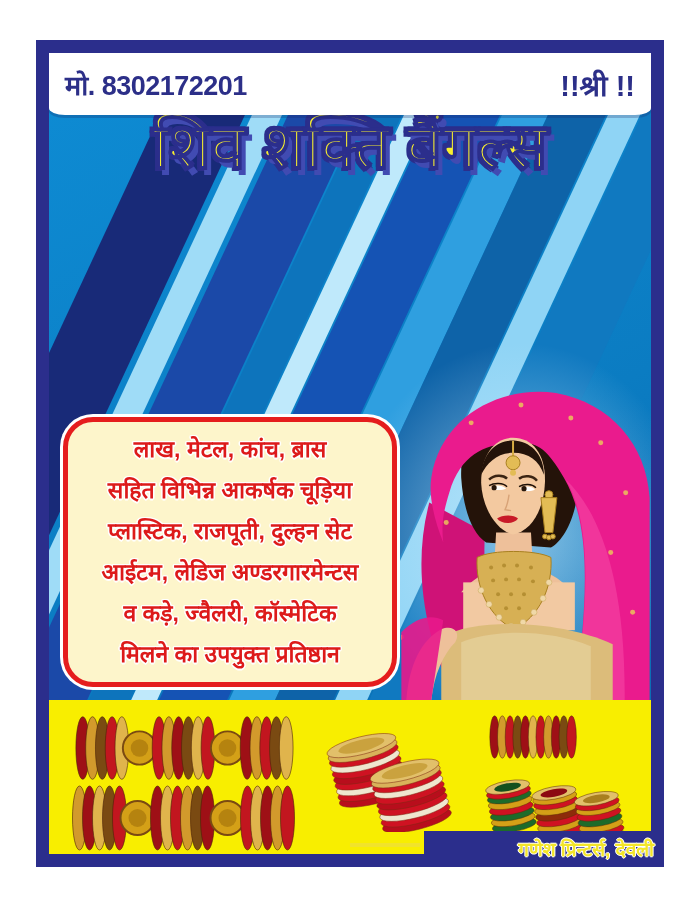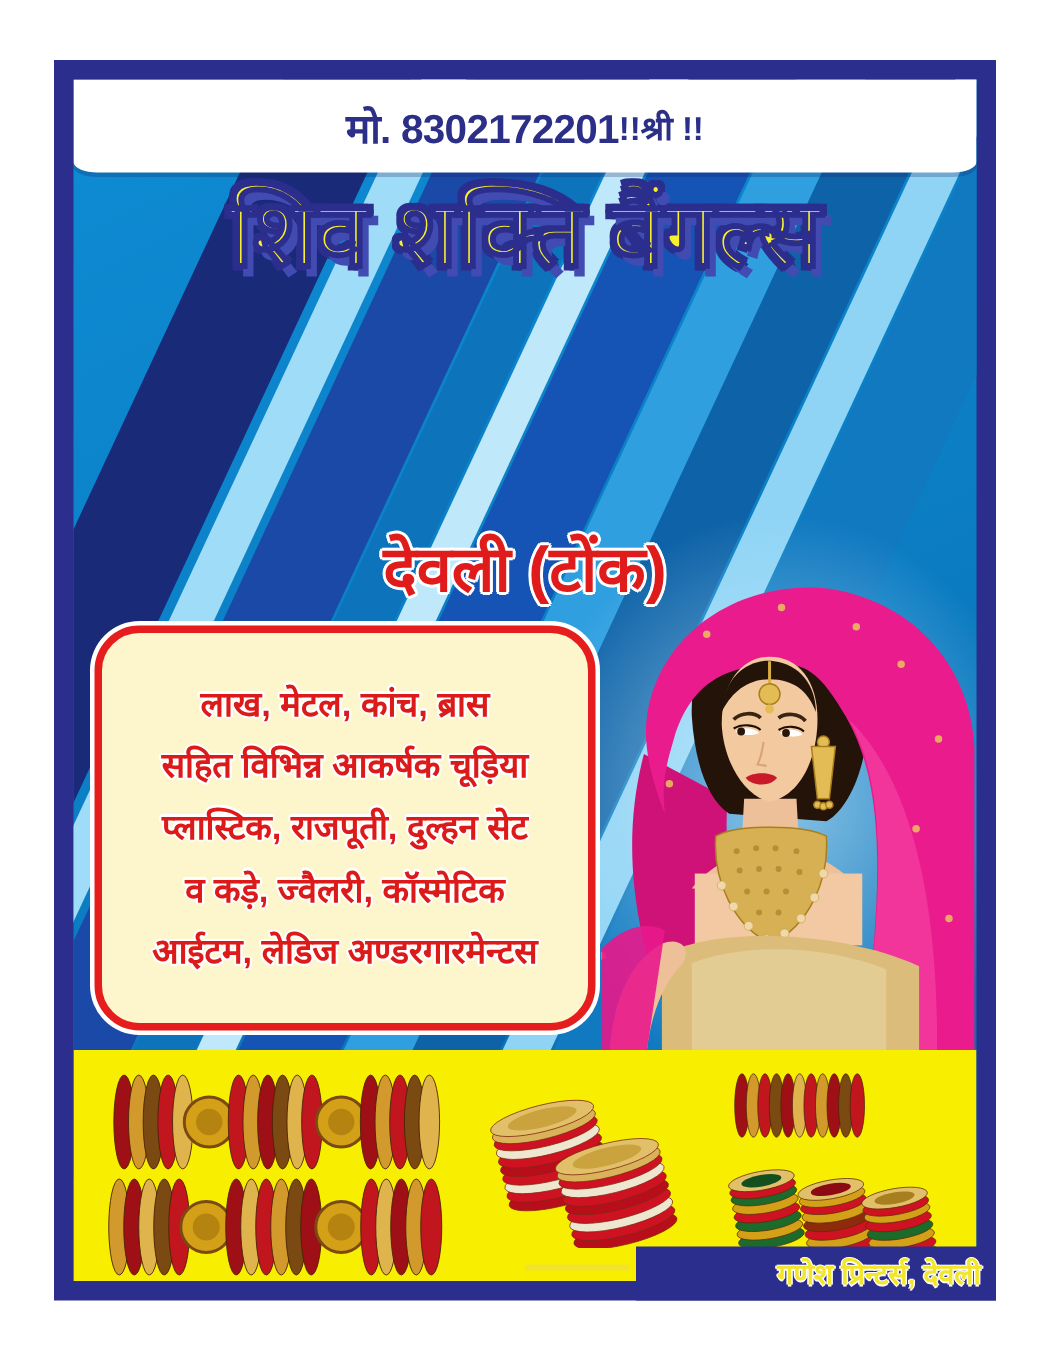--- a/index.html
+++ b/index.html
@@ -21,33 +21,33 @@
   .s6{left:202px;width:68px;background:#1553b4;}
   .s7{left:272px;width:46px;background:#2f9fe0;}
   .s8{left:318px;width:58px;background:#0e63a8;}
   .s9{left:378px;width:32px;background:#8fd4f5;}
   .s10{left:412px;width:72px;background:#1079c0;}
   .glow{position:absolute;right:-40px;top:290px;width:340px;height:380px;z-index:1;
         background:radial-gradient(closest-side,rgba(205,236,252,.65),rgba(205,236,252,0));}
 
   
   .header-strip{position:absolute;left:0;top:0;width:100%;height:62px;background:#ffffff;
-        z-index:5;display:flex;align-items:center;justify-content:center;
-        padding:0 0;box-sizing:border-box;border-radius:0 0 16px 16px/0 0 7px 7px;
+        z-index:5;display:flex;align-items:center;justify-content:space-between;
+        padding:0 16px;box-sizing:border-box;border-radius:0 0 16px 16px/0 0 7px 7px;
         box-shadow:0 3px 0 rgba(25,35,100,.25);}
   .phone{font-size:27px;font-weight:800;color:#2c2f88;letter-spacing:-.5px;white-space:nowrap;}
-  .blessing{font-size:22px;font-weight:800;color:#2c2f88;white-space:nowrap;}
+  .blessing{font-size:29px;font-weight:800;color:#2c2f88;white-space:nowrap;}
 
   
   .title{position:absolute;left:0;width:100%;text-align:center;z-index:3;
          font-size:62px;line-height:1.35;font-weight:800;color:#f8ef2f;white-space:nowrap;
          -webkit-text-stroke:2px #2b2e8c;
          text-shadow:5px 6px 0 #414bb2,-2px -2px 0 #2b2e8c,2px -2px 0 #2b2e8c,
                      -2px 2px 0 #2b2e8c,2px 2px 0 #2b2e8c;}
-  .t1{top:62px;}
+  .t1{top:52px;}
   .t2{top:168px;}
   .location{position:absolute;left:0;top:296px;width:100%;text-align:center;z-index:3;
          font-size:42px;font-weight:800;color:#e01b1b;white-space:nowrap;
          text-shadow:-2px 0 0 #fff,2px 0 0 #fff,0 -2px 0 #fff,0 2px 0 #fff,
                      -1.5px -1.5px 0 #fff,1.5px -1.5px 0 #fff,-1.5px 1.5px 0 #fff,1.5px 1.5px 0 #fff;}
 
   
   .info-box{position:absolute;left:14px;top:364px;width:334px;height:270px;z-index:3;
          background:#fdf5cb;border:5px solid #e51d1d;border-radius:30px;box-sizing:border-box;
          box-shadow:0 0 0 3px #ffffff;display:flex;flex-direction:column;justify-content:center;
@@ -107,28 +107,28 @@
         <div class="st s10"></div>
       </div>
       <div class="glow"></div>
 
       <div class="header-strip">
         <span class="phone">मो. 8302172201</span>
         <span class="blessing">!!श्री !!</span>
       </div>
 
       <div class="title t1">शिव शक्ति बैंगल्स</div>
-      <div class="location">देवली (टोंक)</div>
 
       <div class="info-box">
         <p>लाख, मेटल, कांच, ब्रास</p>
         <p>सहित विभिन्न आकर्षक चूड़िया</p>
         <p>प्लास्टिक, राजपूती, दुल्हन सेट</p>
+        <p>आईटम, लेडिज अण्डरगारमेन्टस</p>
         <p>व कड़े, ज्वैलरी, कॉस्मेटिक</p>
-        <p>आईटम, लेडिज अण्डरगारमेन्टस</p>
+        <p>मिलने का उपयुक्त प्रतिष्ठान</p>
       </div>
 
       <svg class="model" viewBox="0 0 250 318">
         <path d="M28,120 C12,180 20,250 55,318 L120,318 C92,255 80,195 84,150 Z" fill="#cf1277"></path>
         <path d="M60,95 C58,45 95,18 122,20 C160,22 182,52 178,100 C175,140 160,160 150,165 L85,160 C70,150 62,125 60,95 Z" fill="#241309"></path>
         <path d="M30,95 C40,30 105,2 155,10 C210,20 246,62 249,115 L249,318 L175,318 C183,235 195,150 163,95 C145,64 135,58 112,60 C85,62 60,70 48,110 C42,130 40,140 42,160 C34,140 27,115 30,95 Z" fill="#ea1b8d"></path>
         <path d="M175,318 C183,240 196,150 165,97 C200,130 225,200 224,318 Z" fill="#f23a9e" opacity="0.85"></path>
         <g fill="#ecc25c" opacity="0.85">
           <circle cx="200" cy="60" r="2.5"></circle>
             <circle cx="225" cy="110" r="2.5"></circle>

